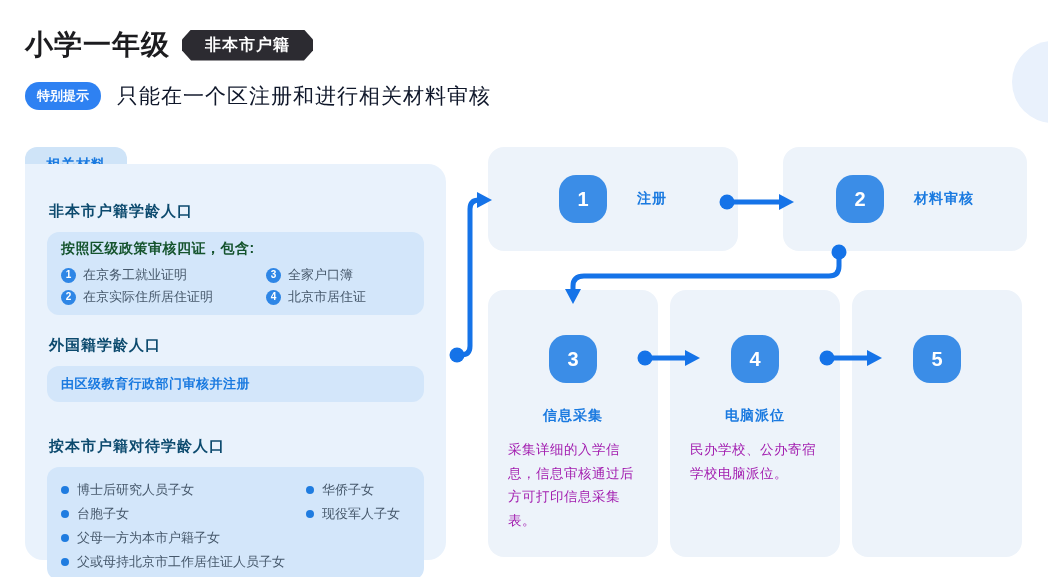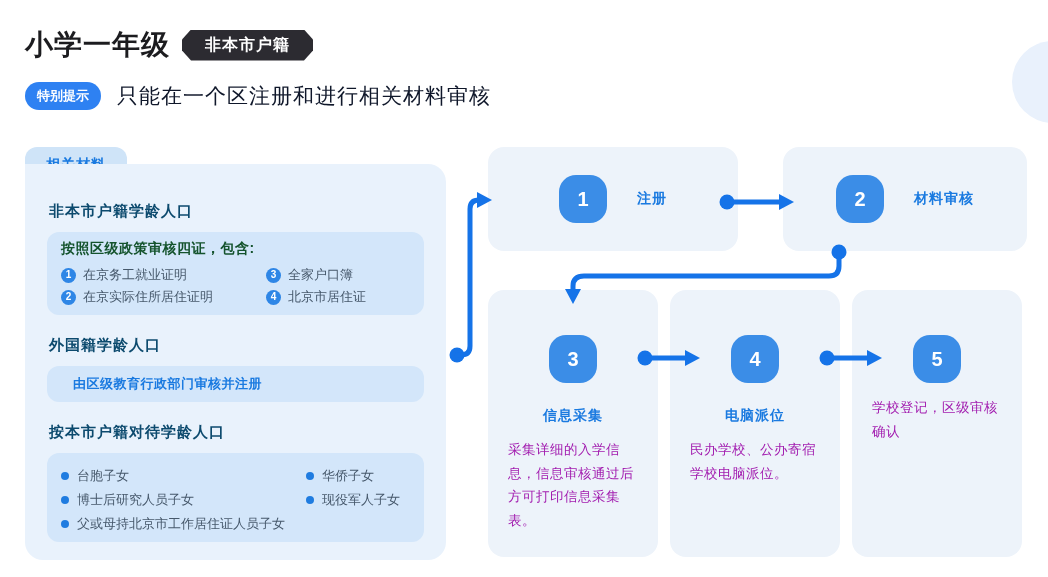--- a/index.html
+++ b/index.html
@@ -94,22 +94,22 @@
   .inner-box-title {
     font-size: 14px;
     font-weight: 700;
     color: #14532d;
     margin-bottom: 4px;
     letter-spacing: 0.5px;
   }
   .inner-pill {
     background: #d3e6fa;
     border-radius: 12px;
-    padding: 9px 26px;
-    margin-bottom: 21px;
+    padding: 9px 14px;
+    margin-bottom: 35px;
     font-size: 13px;
     font-weight: 700;
     color: #1a7ae0;
     letter-spacing: 0.5px;
   }
   .two-col { display: flex; }
   .num-col-1 { width: 205px; }
   .num-item {
     display: flex;
     align-items: center;
@@ -264,25 +264,29 @@
 
     <div class="panel-heading">外国籍学龄人口</div>
     <div class="inner-pill">由区级教育行政部门审核并注册</div>
 
     <div class="panel-heading">按本市户籍对待学龄人口</div>
     <div class="inner-box">
       <div class="two-col">
         <div class="bullet-col-1">
           <div class="bullet-item">
             <span class="bullet-dot"></span>
+            <span>博士后研究人员子女</span>
+          </div>
+          <div class="bullet-item">
+            <span class="bullet-dot"></span>
             <span>台胞子女</span>
           </div>
           <div class="bullet-item">
             <span class="bullet-dot"></span>
-            <span>博士后研究人员子女</span>
+            <span>父母一方为本市户籍子女</span>
           </div>
           <div class="bullet-item">
             <span class="bullet-dot"></span>
             <span>父或母持北京市工作居住证人员子女</span>
           </div>
         </div>
         <div>
           <div class="bullet-item">
             <span class="bullet-dot"></span>
             <span>华侨子女</span>
@@ -313,21 +317,20 @@
   </div>
 
   <div class="flow-box box-step4 bottom-box">
     <span class="step-circle">4</span>
     <span class="step-title">电脑派位</span>
     <div class="step-desc">民办学校、公办寄宿学校电脑派位。</div>
   </div>
 
   <div class="flow-box box-step5 bottom-box">
     <span class="step-circle">5</span>
-    <div class="step-desc">学校登记，区级审核确认</div>
   </div>
 
   <svg class="connectors" viewBox="0 0 1048 577" xmlns="http://www.w3.org/2000/svg">
     <g>
       <circle cx="457" cy="355" r="7.5"></circle>
       <path d="M457 355 L461 355 Q470 355 470 346 L470 209 Q470 200 479 200 L480 200"></path>
       <polygon points="492,200 477,192 477,208"></polygon>
     </g>
     <g>
       <circle cx="727" cy="202" r="7.5"></circle>

